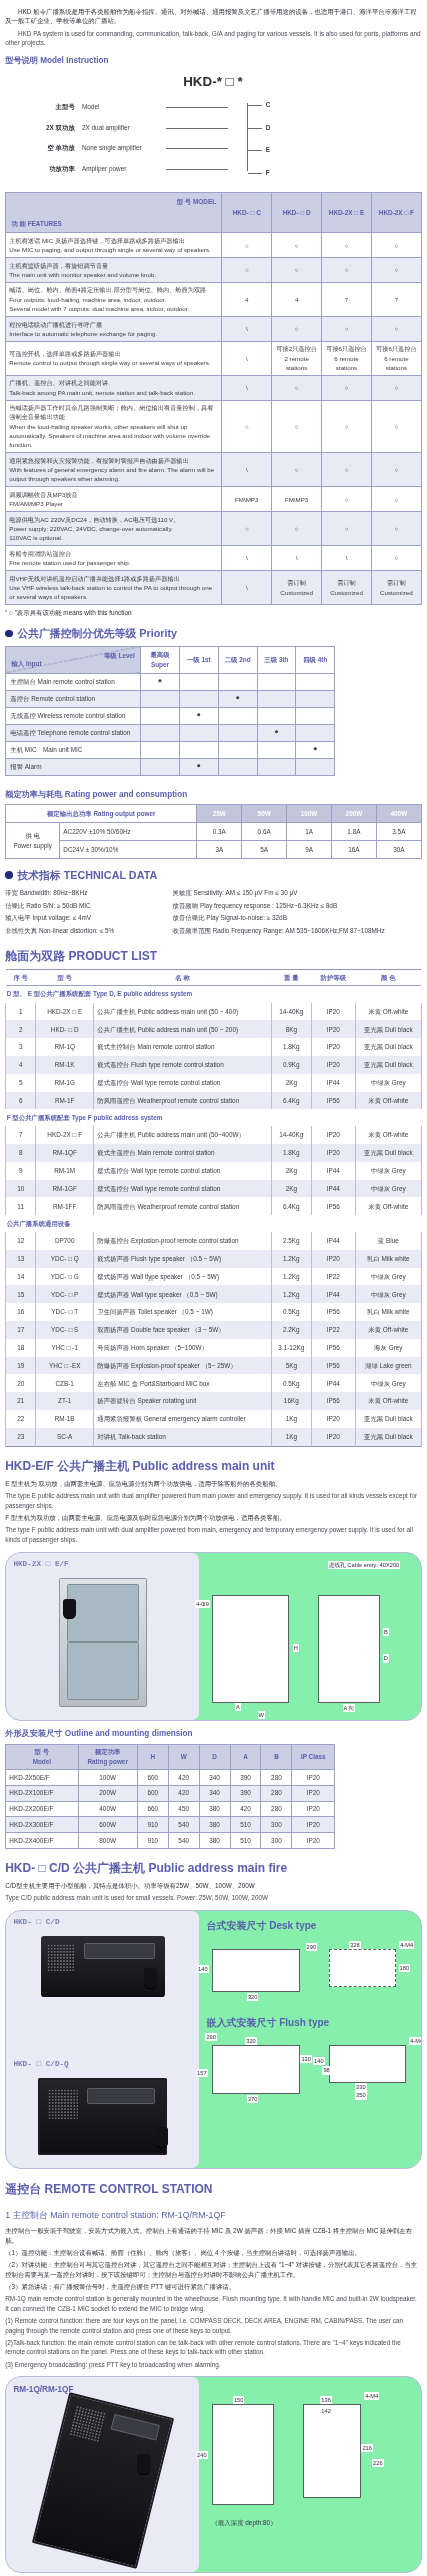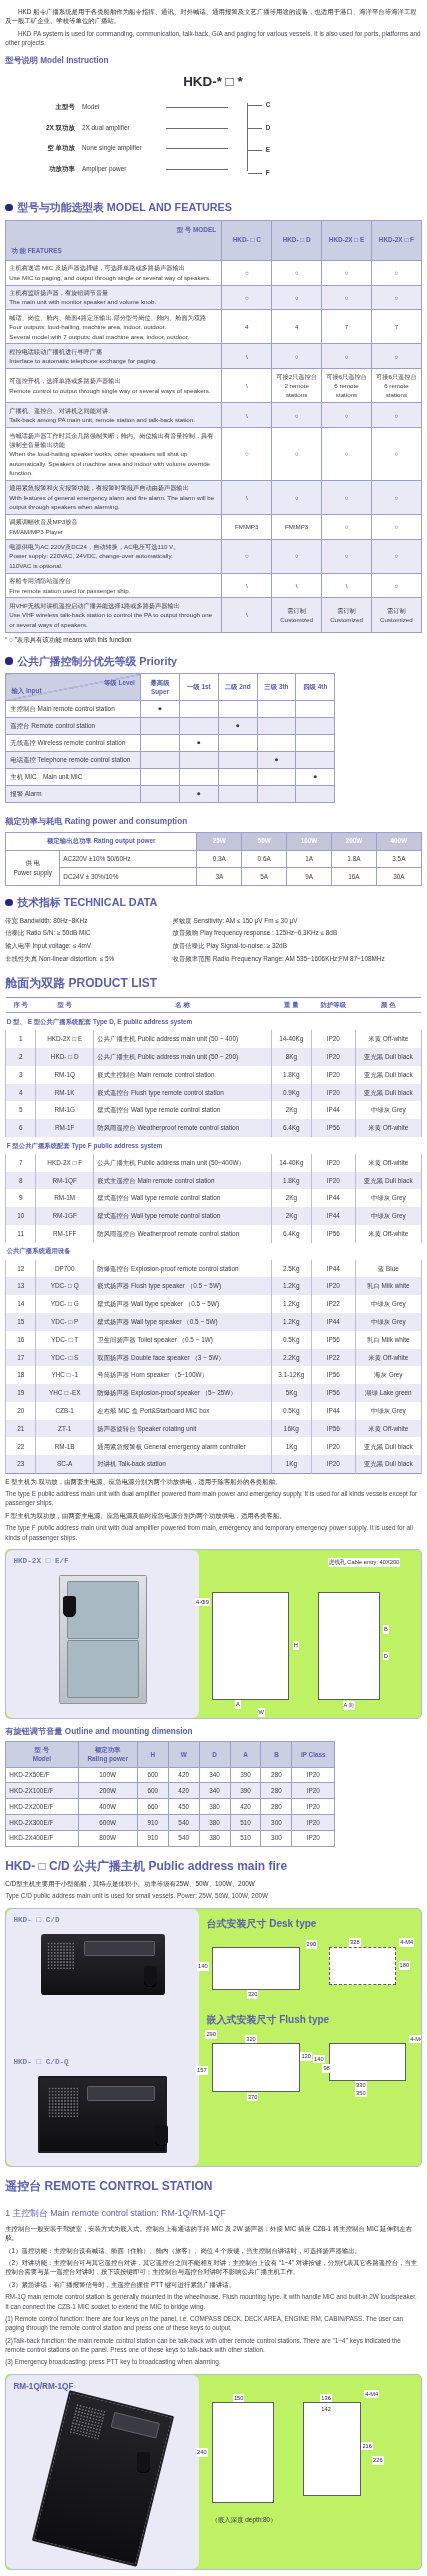--- a/index.html
+++ b/index.html
@@ -42,21 +42,21 @@
 .tech div{padding:1px 0}
 
 .plist th{border-left:none;border-right:none;border-top:1px solid #8f94c0;border-bottom:0.5px solid #9aa0c8}
 .plist td{border-left:0.5px solid #b9bdd9;border-right:0.5px solid #b9bdd9;border-top:none;border-bottom:none;padding:4.1px 3.1px}
 .plist td:first-child{text-align:center}
 .plist td:nth-child(3){text-align:left}
 .plist .sechead td{background:#fff;color:#5a5fae;font-weight:bold;text-align:left;border-left:none;border-right:none;padding:3.6px 1px}
 .plist tbody tr:nth-child(even){background:#e9eaf5}
 .plist{border-bottom:1px solid #8f94c0}
 
-.panel{display:flex;border:0.5px solid #b6badc;border-radius:5px;overflow:hidden;margin:7.2px 0;background:#bef264}
+.panel{display:flex;border:0.5px solid #b6badc;border-radius:16px;overflow:hidden;margin:7.2px 0;background:#86efac}
 .panel-left{background:#e9eaf6;padding:6.2px 7.2px;flex:0 0 193px;border-radius:7.2px;position:relative}
 .panel-right{flex:1;padding:6.2px 7.2px;position:relative}
 .plabel{color:#7a7fb4;font-size:7.7px;font-weight:bold;font-family:"Liberation Mono","DejaVu Sans Mono",monospace}
 .plabel2{color:#5a5fae;font-size:8.2px;font-weight:bold}
 .figtitle{color:#5a5fae;font-size:10px;font-weight:bold;margin:1px 0 2.1px}
 .figs{display:flex;gap:29px;align-items:flex-start;padding:17.5px 3.1px 9.3px 5.2px;flex-wrap:wrap}
 .fig{position:relative;border:0.8px solid #5c5c64;background:#fff}
 .dm{position:absolute;font-size:5.7px;color:#2e2e36;white-space:nowrap;background:#fff;padding:0 1px}
 .fignote{font-size:6.4px;color:#33333c;margin:3.1px 0 1px 5.2px}
 
@@ -126,24 +126,20 @@
     <div class="mi-let" style="top:75px">
         <span class="tick"></span>
         <b>E</b>
       </div>
     <div class="mi-let" style="top:98px">
         <span class="tick"></span>
         <b>F</b>
       </div>
   </div>
 
-  <div class="sec">
-      <span class="dot"></span>
-      <span>型号与功能选型表 MODEL AND FEATURES</span>
-    </div>
   <table class="features striped">
     <colgroup>
         <col style="width:52%">
         <col>
         <col>
         <col>
         <col>
       </colgroup>
     <thead>
       <tr>
@@ -615,20 +611,21 @@
           <td>23</td>
           <td>SC-A</td>
           <td>对讲机 Talk-back station</td>
           <td>1Kg</td>
           <td>IP20</td>
           <td>亚光黑 Dull black</td>
         </tr>
       </tbody>
   </table>
 
+  <div class="big">HKD-E/F 公共广播主机  Public address main unit</div>
   <p class="cn">E 型主机为 双功放，由两套主电源、应急电源分别为两个功放供电，适用于除客船外的各类船舶。</p>
   <p class="en">The type E public address main unit with dual amplifier powered from main power and emergency supply. It is used for all kinds vessels except for passenger ships.</p>
   <p class="cn">F 型主机为双功放，由两套主电源、应急电源及临时应急电源分别为两个功放供电，适用各类客船。</p>
   <p class="en">The type F public address main unit with dual amplifier powered from main, emergency and temporary emergency power supply.  It is used for all kinds of passenger ships.</p>
 
   <div class="panel">
     <div class="panel-left">
       <div class="plabel">HKD-2X □ E/F</div>
       <div class="art a-cab"></div>
       <div class="a-mic" style="left:57px;top:46px"></div>
@@ -645,21 +642,21 @@
         </div>
         <div class="fig" style="width:62px;height:108px">
           <span class="dm" style="right:-10.3px;top:30%">B</span>
           <span class="dm" style="right:-10.3px;top:55%">D</span>
           <span class="dm" style="left:40%;bottom:-10.3px">A 向</span>
         </div>
       </div>
     </div>
   </div>
 
-  <div class="sub">有旋钮调节音量      Outline and mounting dimension</div>
+  <div class="sub">外形及安装尺寸      Outline and mounting dimension</div>
   <table class="striped" style="width:330px">
     <colgroup>
         <col style="width:22%">
         <col style="width:18%">
         <col>
         <col>
         <col>
         <col>
         <col>
         <col style="width:13%">

